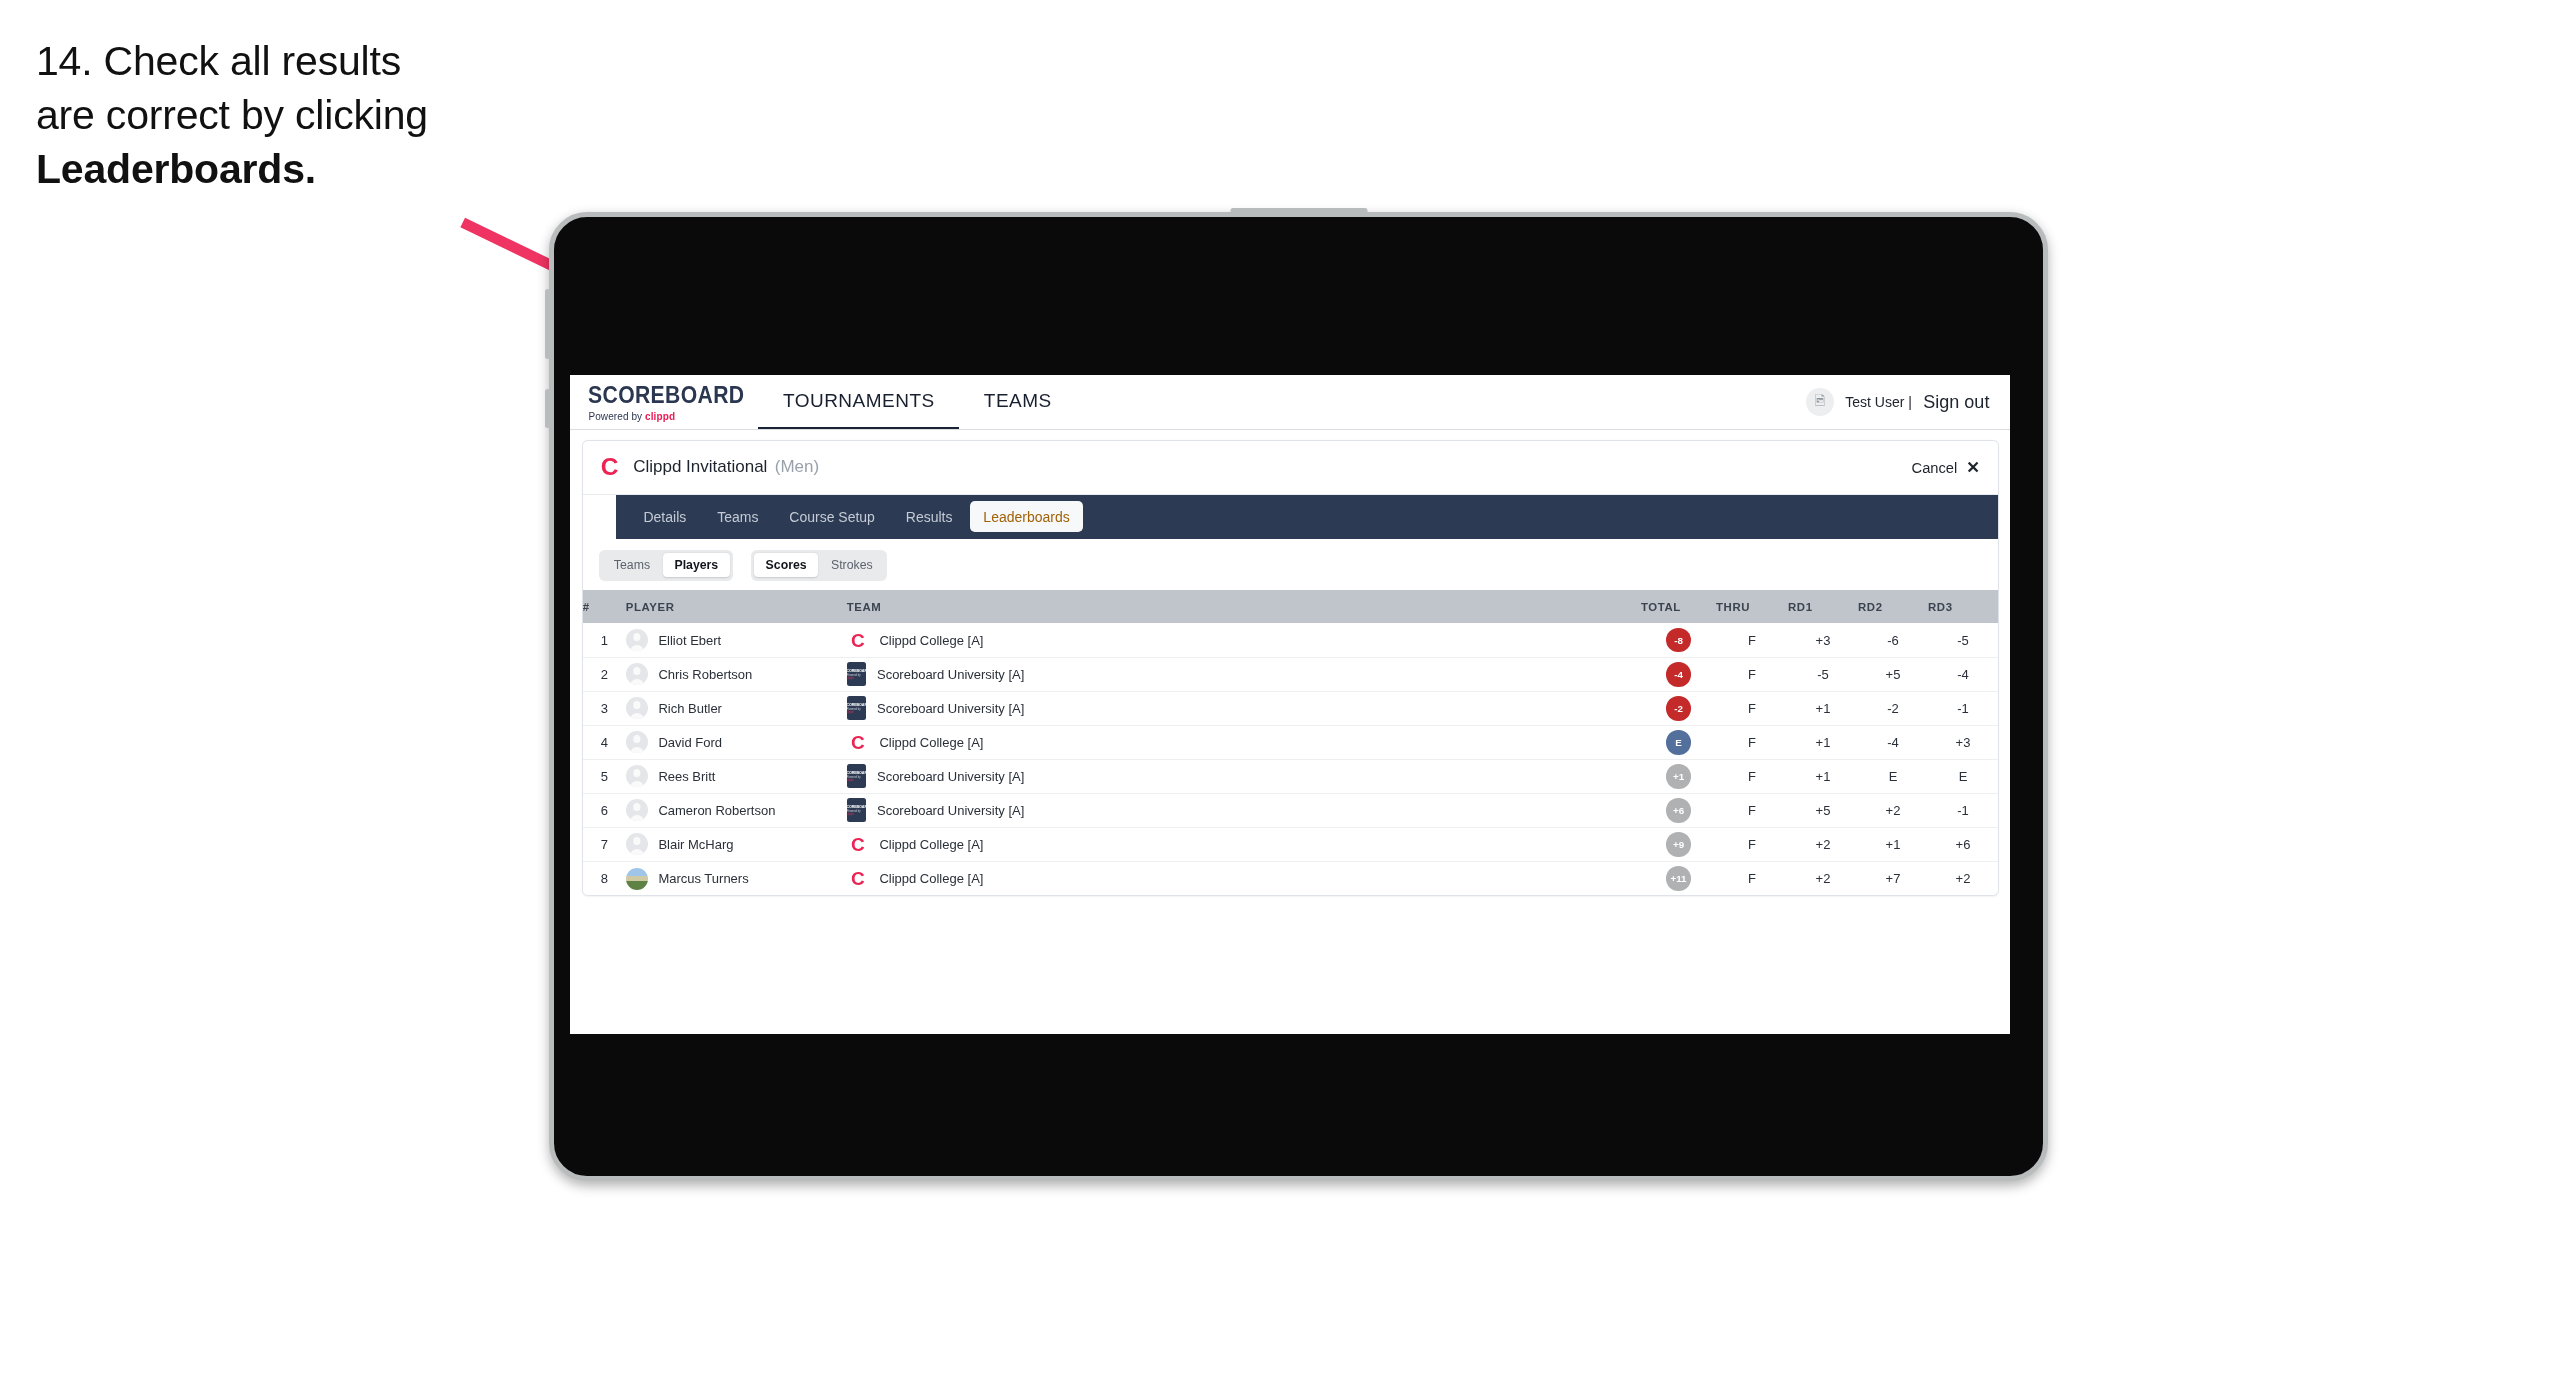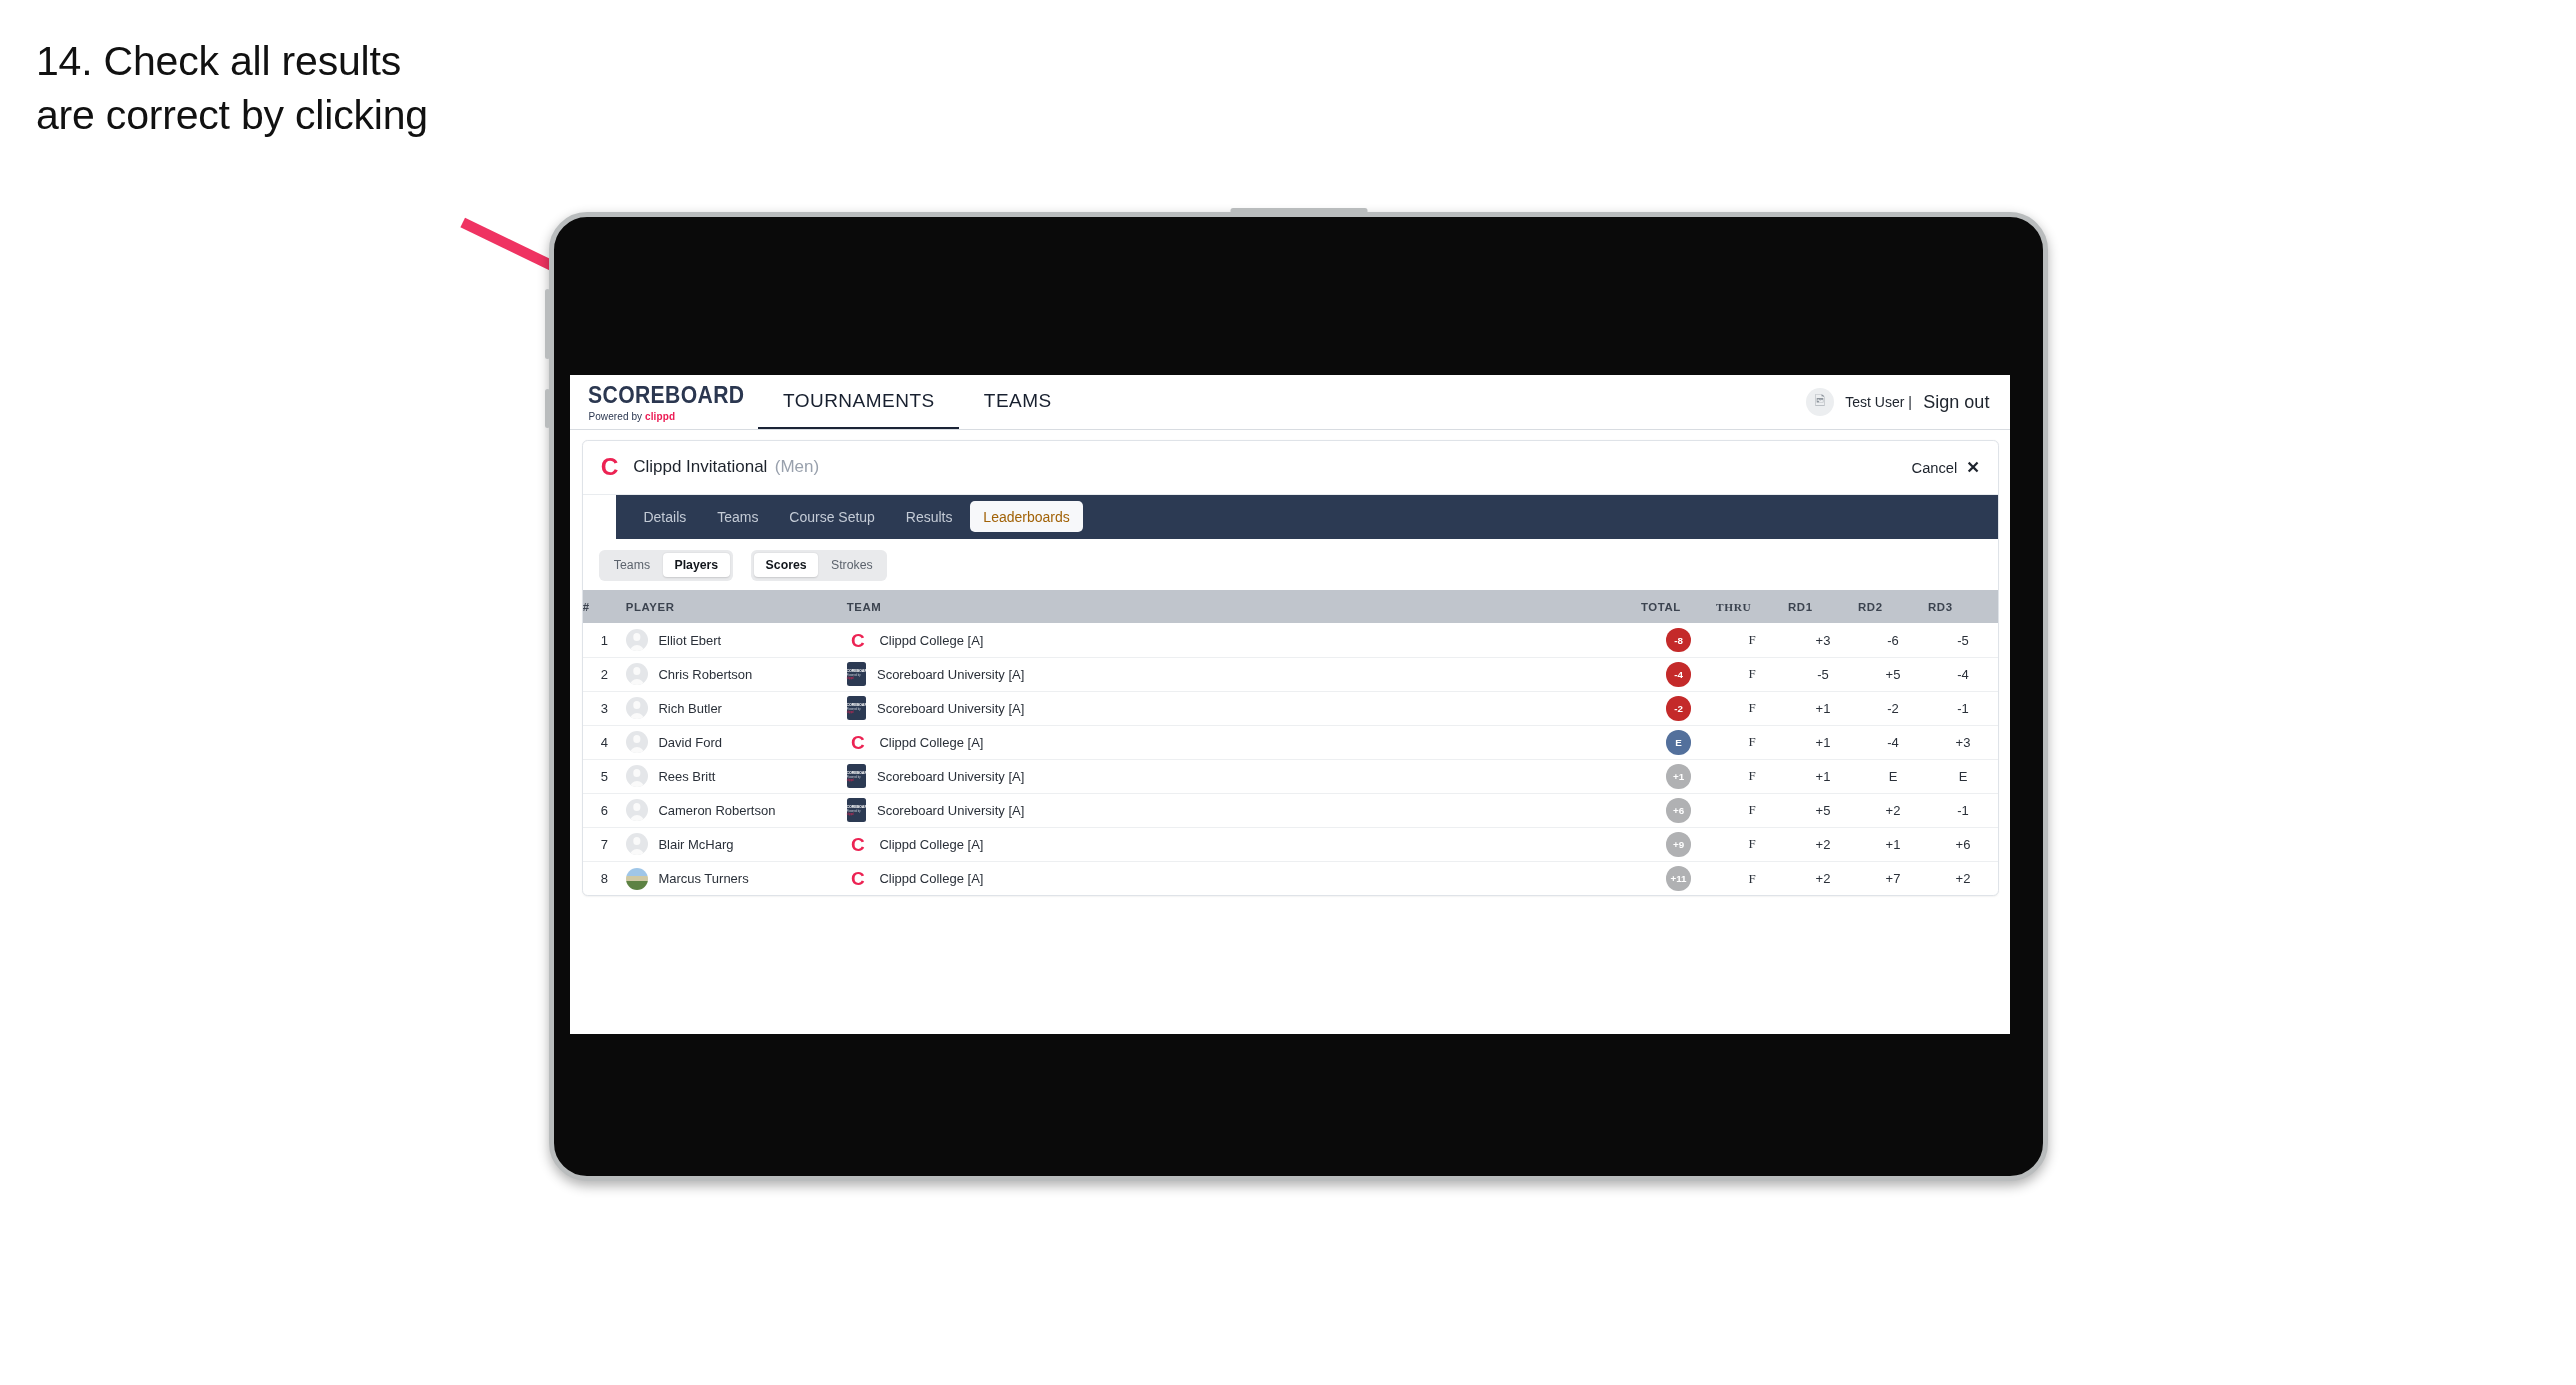--- a/index.html
+++ b/index.html
@@ -219,21 +219,21 @@
     vertical-align: middle;
     padding: 0;
   }
   .lb tbody tr:last-child td { border-bottom: none; }
 
   .c-rank  { width: 43px;  text-align: center; }
   .c-player{ width: 221px; }
   .c-team  { width: 311px; }
   .c-pad   { width: auto; }
   .c-total { width: 75px;  text-align: center; }
-  .c-thru  { width: 72px;  text-align: center; font-family: Liberation Serif, serif; }
+  .c-thru  { width: 72px;  text-align: center; }
   .c-rd    { width: 70px;  text-align: center; }
 
   .cell-flex { display: flex; align-items: center; gap: 10.6px; }
   .avatar {
     width: 22px; height: 22px; border-radius: 50%;
     background: #e4e6e9; flex: none;
     display: flex; align-items: center; justify-content: center;
     overflow: hidden; position: relative;
   }
   .avatar .head {
@@ -275,20 +275,21 @@
   .pad-l { padding-left: 14px; }
 </style>
 </head>
 <body>
 
 <div id="root">
 
   <div class="caption">
     <div>14. Check all results</div>
     <div>are correct by clicking</div>
+    <div class="bold">Leaderboards.</div>
   </div>
 
   <svg class="arrow-svg" viewBox="0 0 3151 1695">
     <line x1="566" y1="272" x2="1160" y2="559" stroke="#ef3362" stroke-width="13"></line>
     <polygon points="1135,519 1205,572 1128,588" fill="#ef3362"></polygon>
   </svg>
 
   <div class="tablet">
     <div class="tablet-topnotch"></div>
     <div class="side-btn a"></div>

